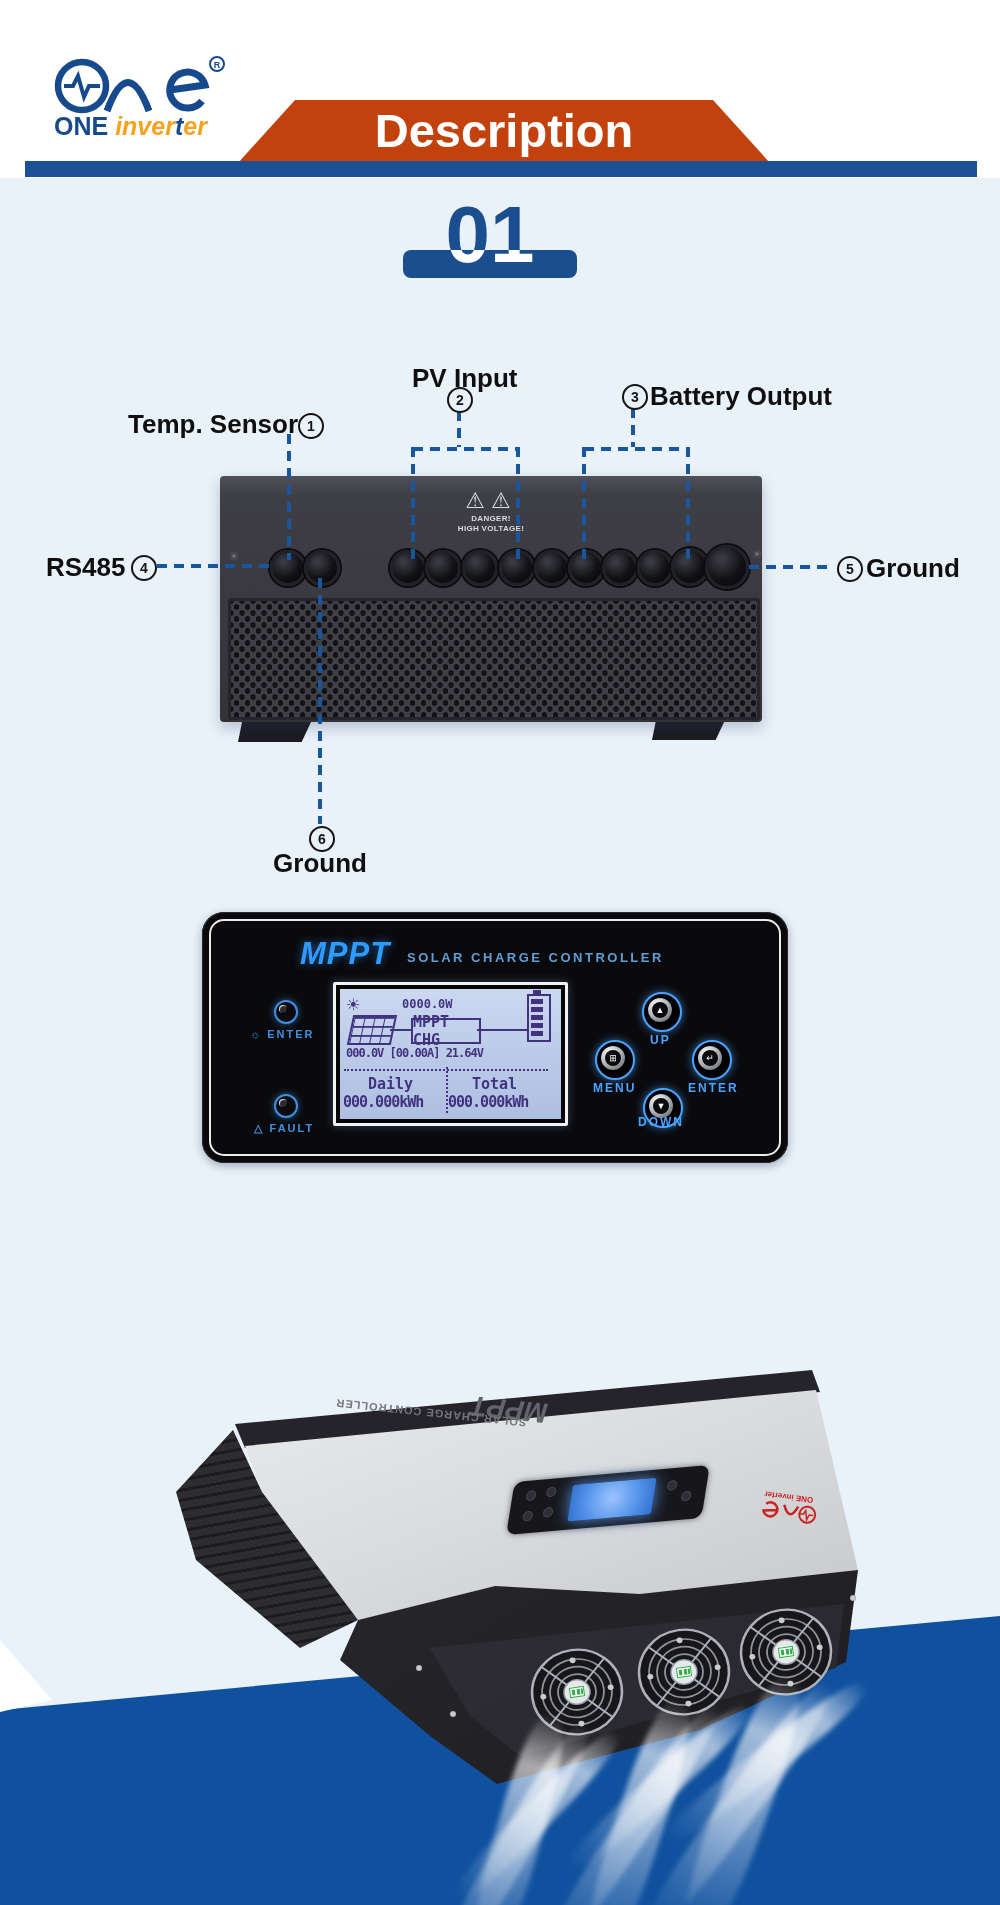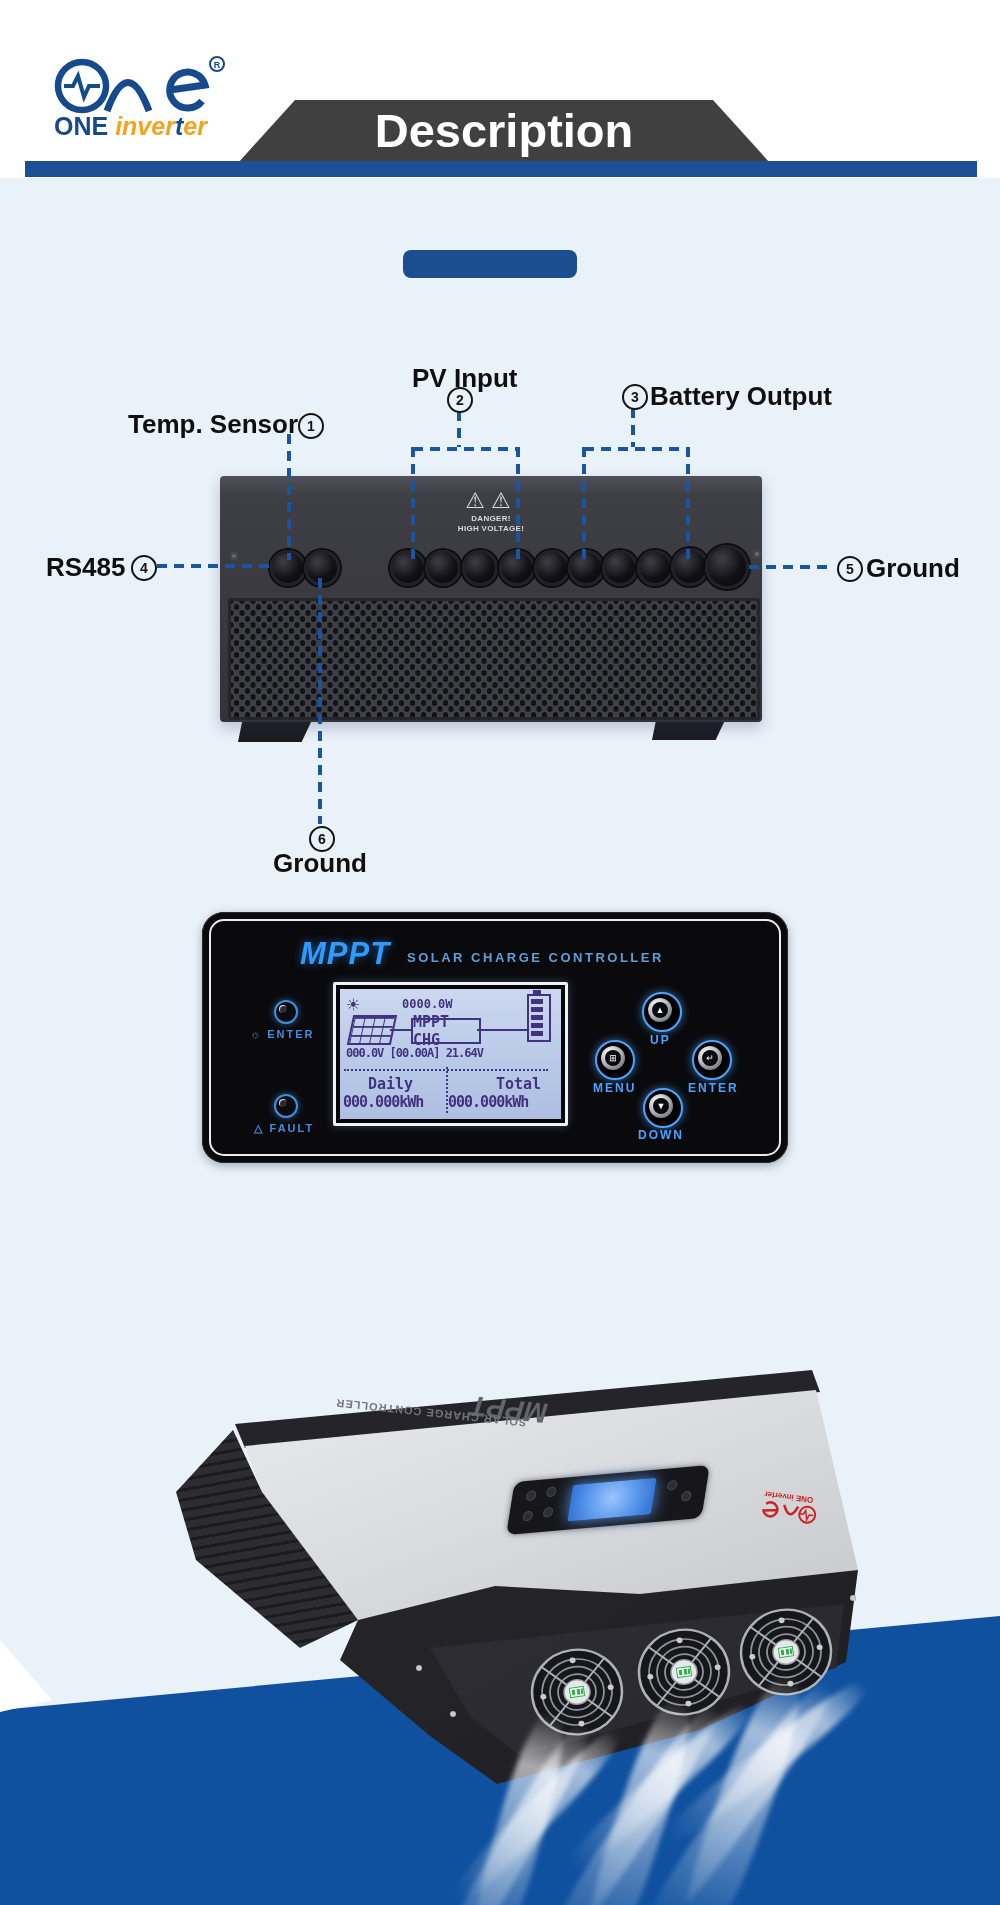--- a/index.html
+++ b/index.html
@@ -2,21 +2,21 @@
 <html><head>
 <meta charset="utf-8">
 <style>
   html,body{margin:0;padding:0;}
   body{font-family:"Liberation Sans",sans-serif;background:#fff;}
   .page{position:relative;width:1000px;height:1905px;overflow:hidden;background:#fff;}
   .abs{position:absolute;}
 
   
   .lightbg{left:0;top:178px;width:1000px;height:1727px;background:#e9f1f9;}
-  .banner-trap{left:238px;top:100px;width:532px;height:63px;background:#404040;
+  .banner-trap{left:238px;top:100px;width:532px;height:63px;background:#c2410c;
     clip-path:polygon(57px 0,475px 0,532px 100%,0 100%);display:flex;align-items:center;justify-content:center;}
   .banner-trap span{color:#fff;font-size:47px;font-weight:900;letter-spacing:0px;margin-top:-2px;}
   .banner-bar{left:25px;top:161px;width:952px;height:16px;background:#1c4f93;}
   .logo{left:52px;top:54px;width:185px;height:84px;}
   .logo-word{position:absolute;left:2px;top:58px;font-size:25px;font-weight:900;white-space:nowrap;}
   .lw-blue{color:#164a8c;} .lw-orange{color:#f5a21c;font-style:italic;} .lw-bluei{color:#164a8c;font-style:italic;}
 
   
   .num01{left:390px;top:192px;width:200px;text-align:center;font-size:80px;font-weight:900;line-height:86px;
     background:linear-gradient(180deg,#1b4e8f 0%,#1b4e8f 67%,#ffffff 67%,#ffffff 100%);
@@ -77,21 +77,21 @@
   .wire{position:absolute;height:2px;background:#41337f;top:40px;}
   .mode-box{position:absolute;left:71px;top:29px;width:66px;height:22px;border:2px solid #41337f;
     display:flex;align-items:center;justify-content:center;font-size:15px;}
   .batt{position:absolute;right:10px;top:5px;width:20px;height:44px;border:2px solid #41337f;}
   .batt:before{content:"";position:absolute;left:4px;top:-6px;width:8px;height:4px;background:#41337f;}
   .batt .bar{position:absolute;left:2px;width:12px;height:5px;background:#41337f;}
   .lcd-row3{position:absolute;left:6px;top:57px;font-size:12px;white-space:nowrap;letter-spacing:-1px;}
   .lcd-sep{position:absolute;left:4px;top:80px;width:204px;border-top:2px dotted #41337f;}
   .lcd-div{position:absolute;left:106px;top:78px;height:46px;border-left:2px dotted #41337f;}
   .lcd-daily-l{position:absolute;left:28px;top:86px;font-size:15px;}
-  .lcd-total-l{position:absolute;left:132px;top:86px;font-size:15px;margin-left:24px;}
+  .lcd-total-l{position:absolute;left:132px;top:86px;font-size:15px;}
   .lcd-daily-v{position:absolute;left:3px;top:104px;font-size:15px;letter-spacing:-1px;}
   .lcd-total-v{position:absolute;left:108px;top:104px;font-size:15px;letter-spacing:-1px;}
   .pbtn{position:absolute;width:36px;height:36px;border-radius:50%;border:2px solid #4aa3ff;background:#000;
     box-shadow:0 0 8px rgba(74,163,255,.65);}
   .pbtn .chrome{position:absolute;left:4px;top:4px;width:24px;height:24px;border-radius:50%;
     background:radial-gradient(circle at 35% 30%,#ffffff,#b9bcc2 45%,#5d6066 90%);}
   .pbtn .core{position:absolute;left:8px;top:8px;width:16px;height:16px;border-radius:50%;background:#0b0b0e;
     color:#fff;display:flex;align-items:center;justify-content:center;font-size:9px;}
   .pbtn-lbl{position:absolute;font-size:12px;font-weight:700;color:#4aa3ff;letter-spacing:2px;white-space:nowrap;}
 
@@ -151,20 +151,21 @@
       <span class="lw-blue">ONE</span>
       <span class="lw-orange">inver</span><span class="lw-bluei">t</span><span class="lw-orange">er</span>
     </div>
   </div>
   <div class="abs banner-trap">
     <span>Description</span>
   </div>
   <div class="abs banner-bar"></div>
 
   <div class="abs num-bar"></div>
+  <div class="abs num01">01</div>
 
   <div class="abs lbl" style="left:128px;top:409px;">
     <span>Temp. Sensor</span><span class="circ">1</span>
   </div>
   <div class="abs lbl" style="left:412px;top:363px;">
     <span>PV Input</span>
   </div>
   <span class="circ circ-abs abs" style="left:447px;top:387px;">2</span>
   <div class="abs lbl" style="left:650px;top:381px;">
     <span>Battery Output</span>
@@ -273,21 +274,21 @@
     <div class="pbtn-lbl" style="left:391px;top:169px;">MENU</div>
     <div class="pbtn" style="left:490px;top:128px;">
       <div class="chrome"></div>
         <div class="core">↵</div>
     </div>
     <div class="pbtn-lbl" style="left:486px;top:169px;">ENTER</div>
     <div class="pbtn" style="left:441px;top:176px;">
       <div class="chrome"></div>
         <div class="core">▼</div>
     </div>
-    <div class="pbtn-lbl" style="left:436px;top:216px;">DOWN</div>
+    <div class="pbtn-lbl" style="left:436px;top:203px;">DOWN</div>
   </div>
 
 
   <div class="abs photo3d">
     <div class="p3 backstrip"></div>
     <div class="p3 silver"></div>
     <div class="p3 leftside"></div>
     <div class="p3 base"></div>
     <div class="p3 fanplate"></div>
 

